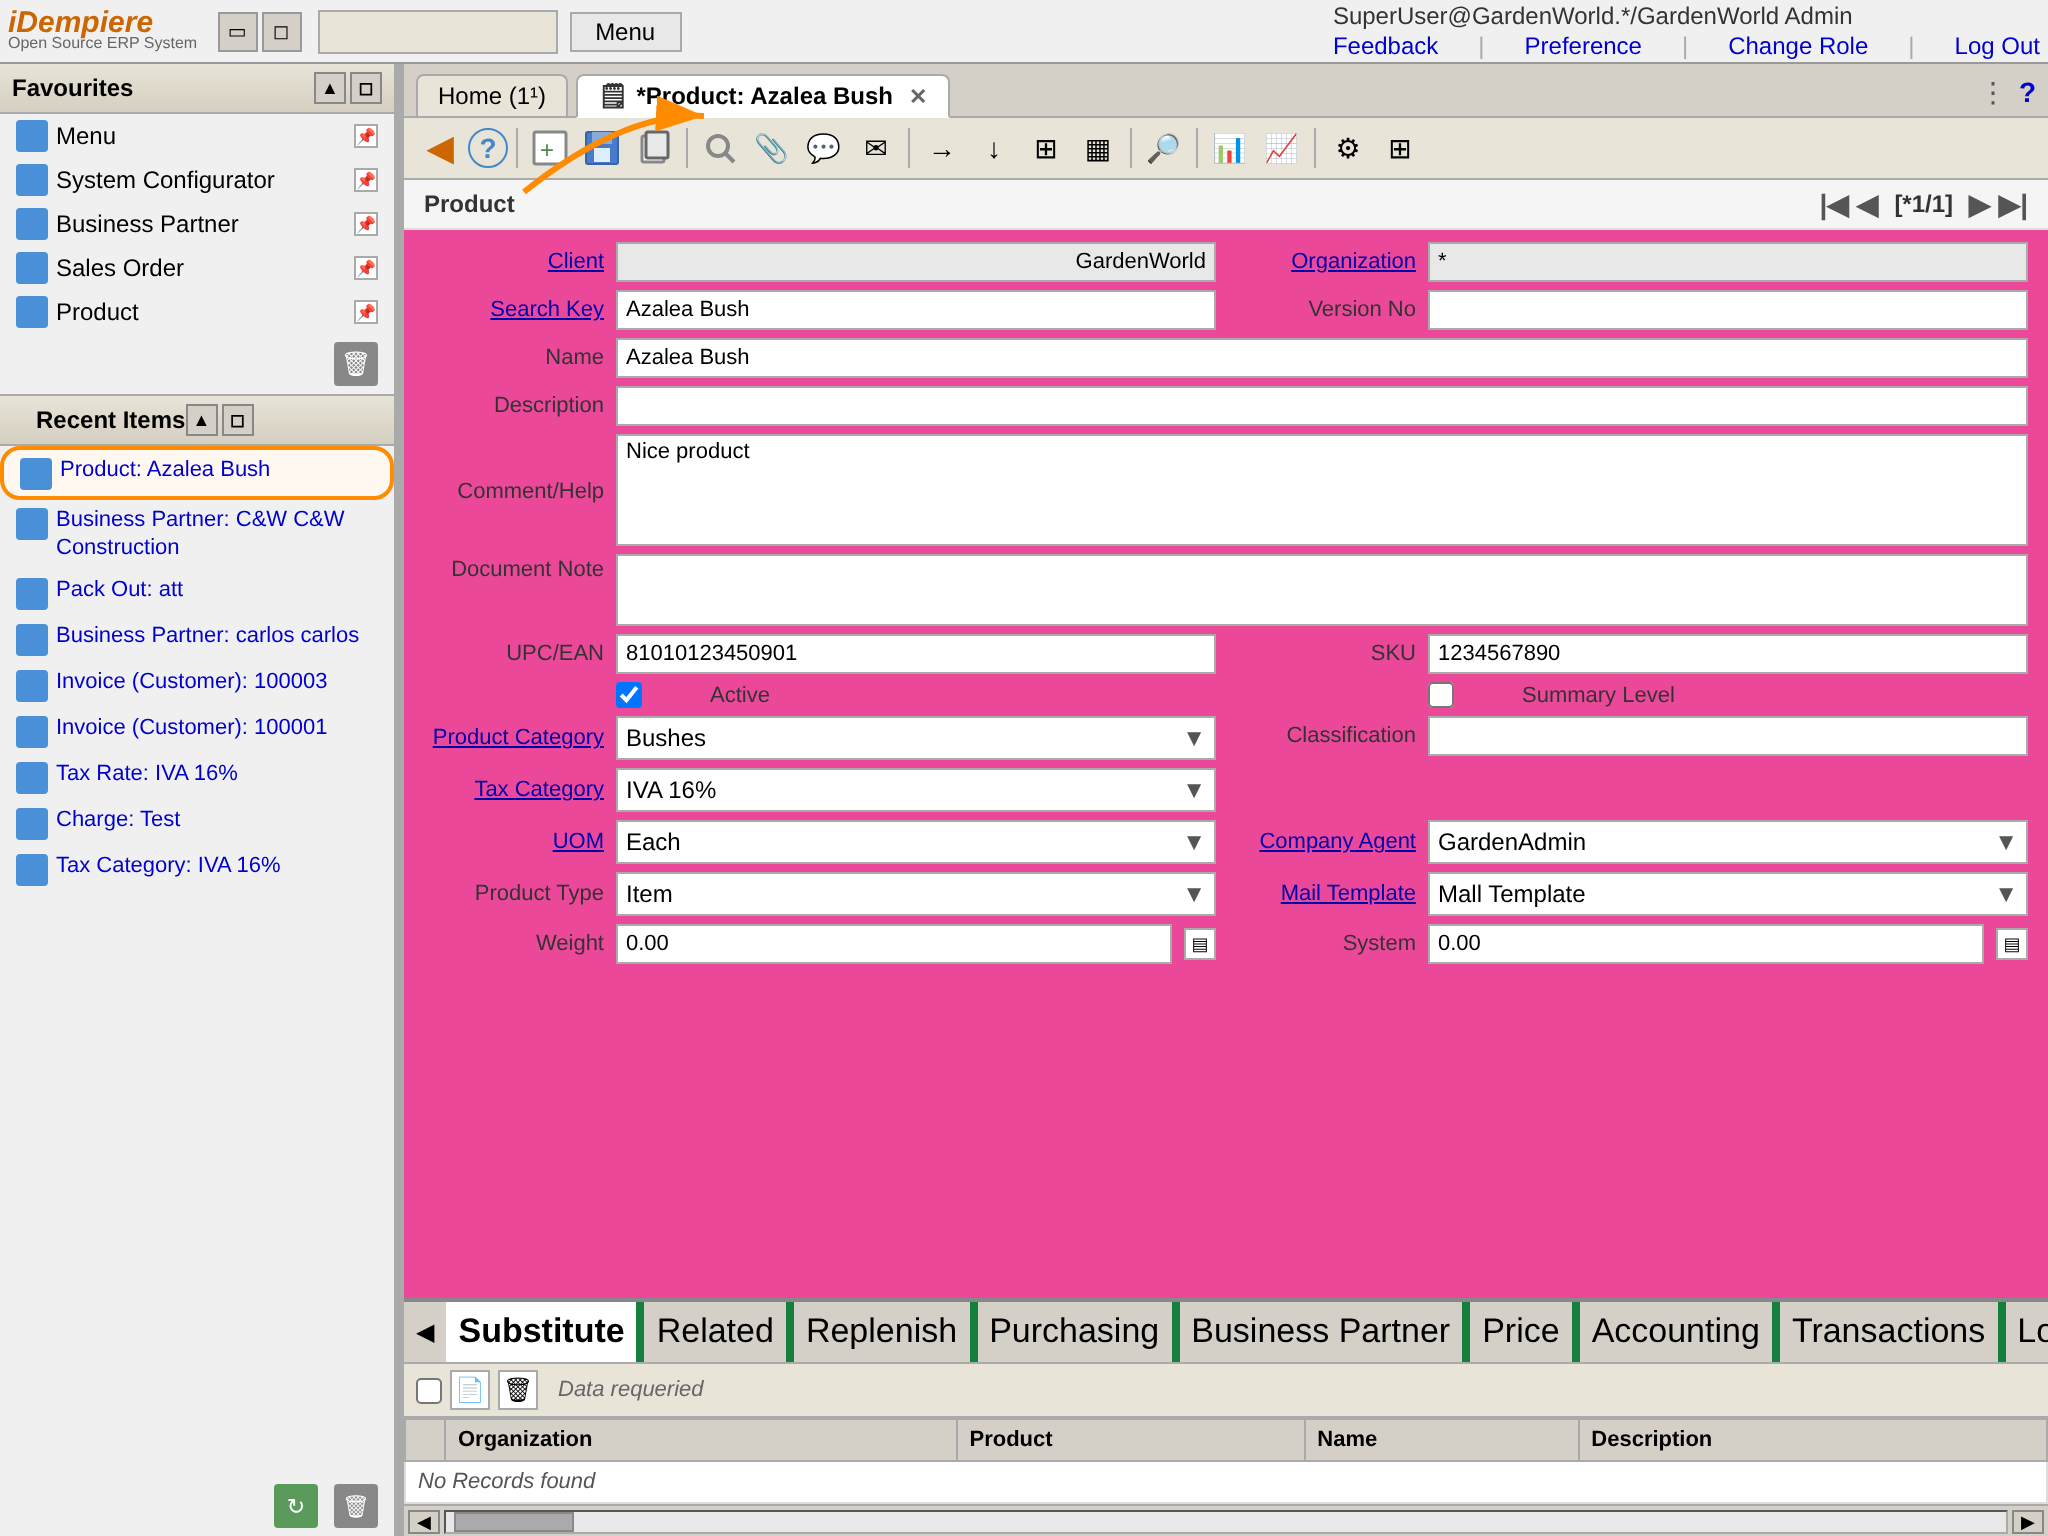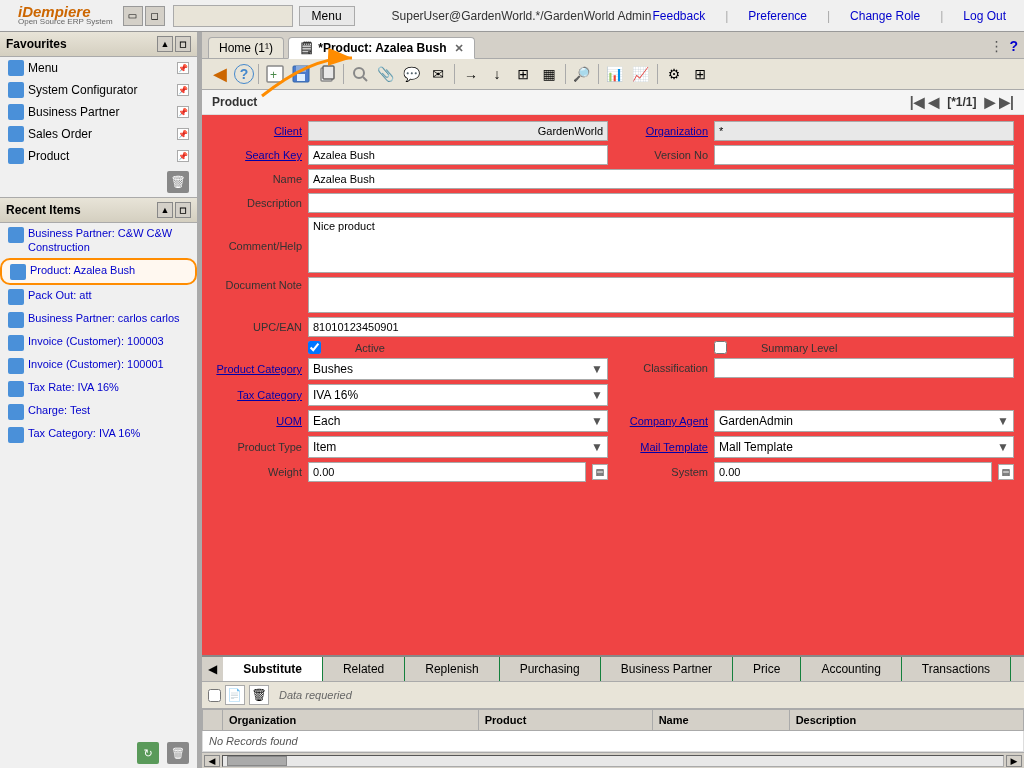--- a/index.html
+++ b/index.html
@@ -5,21 +5,21 @@
     * { box-sizing: border-box; margin: 0; padding: 0; font-family: Arial, sans-serif; font-size: 12px; }
     body { background: #d4d0c8; overflow: hidden; width: 1024px; height: 768px; }
 
     
     #topbar {
       background: #f0f0f0;
       border-bottom: 1px solid #999;
       display: flex;
       align-items: center;
       height: 32px;
-      padding: 0 18px;
+      padding: 0 4px;
     }
     #topbar-logo { font-size: 13px; font-weight: bold; color: #cc6600; margin-right: 10px; line-height: 1.1; }
     #topbar-logo span { font-size: 9px; display: block; color: #666; font-weight: normal; }
     #topbar-icons { display: flex; gap: 2px; margin-right: 8px; }
     .topbar-icon-btn { width: 20px; height: 20px; background: #d4d0c8; border: 1px solid #999; display: flex; align-items: center; justify-content: center; cursor: pointer; font-size: 10px; }
     #menu-btn { background: #e8e8e8; border: 1px solid #aaa; padding: 2px 12px; cursor: pointer; font-size: 12px; margin-right: auto; }
 
     
     #main-layout { display: flex; height: calc(768px - 32px); }
 
@@ -44,24 +44,24 @@
     .sidebar-item-pin { width: 12px; height: 12px; border: 1px solid #aaa; background: #fff; display: flex; align-items: center; justify-content: center; font-size: 8px; margin-left: auto; }
     #sidebar-recycle { display: flex; justify-content: flex-end; padding: 4px 8px; }
     .recycle-btn { width: 22px; height: 22px; background: #5a9a5a; border-radius: 2px; display: flex; align-items: center; justify-content: center; color: white; font-size: 12px; cursor: pointer; }
     .recycle-btn.gray { background: #888; }
 
     
     #recent-section { flex: 1; overflow: hidden; display: flex; flex-direction: column; }
     #recent-header {
       background: linear-gradient(to bottom, #e8e4d8, #d4cfc0);
       border-bottom: 1px solid #aaa;
-      padding: 4px 6px;
+      padding: 4px 18px;
       display: flex;
       align-items: center;
-      justify-content: space-between;
+      justify-content: flex-start;
       font-weight: bold;
       font-size: 12px;
       flex-shrink: 0;
     }
     #recent-list { overflow-y: auto; flex: 1; }
     .recent-item { display: flex; align-items: flex-start; padding: 3px 8px; cursor: pointer; gap: 4px; }
     .recent-item.highlighted { border: 2px solid #ff8c00; border-radius: 10px; background: #fff8f0; }
     .recent-item-icon { width: 16px; height: 16px; background: #4a90d9; border-radius: 2px; flex-shrink: 0; margin-top: 1px; }
     .recent-item-label { color: #0000cc; font-size: 11px; line-height: 1.3; }
     #recent-footer { display: flex; justify-content: flex-end; padding: 4px 8px; gap: 4px; }
@@ -77,38 +77,38 @@
 
     
     #toolbar { background: #e8e4d8; border-bottom: 1px solid #aaa; padding: 3px 6px; display: flex; align-items: center; gap: 2px; flex-wrap: wrap; }
     .toolbar-btn { width: 24px; height: 24px; display: flex; align-items: center; justify-content: center; cursor: pointer; border: 1px solid transparent; border-radius: 2px; font-size: 14px; }
     .toolbar-sep { width: 1px; height: 20px; background: #aaa; margin: 0 2px; }
     #form-title-bar { padding: 4px 10px; font-weight: bold; font-size: 14px; color: #333; background: #f5f5f5; border-bottom: 1px solid #ddd; display: flex; align-items: center; justify-content: space-between; }
     #nav-controls { font-size: 11px; color: #333; display: flex; align-items: center; gap: 4px; }
     .nav-btn { cursor: pointer; color: #555; font-size: 14px; }
 
     
-    #form-area { flex: 1; overflow-y: auto; background: #ef4444; padding: 6px 10px; }
+    #form-area { flex: 1; overflow-y: auto; background: #ec4899; padding: 6px 10px; }
     .form-row { display: flex; align-items: flex-start; margin-bottom: 4px; gap: 10px; }
     .form-col { flex: 1; display: flex; align-items: center; gap: 6px; }
     .form-label { text-align: right; min-width: 90px; color: #0000aa; font-size: 11px; cursor: pointer; text-decoration: underline; flex-shrink: 0; }
     .form-label.noul { text-decoration: none; color: #333; }
     .form-input { flex: 1; height: 20px; border: 1px solid #aaa; background: #fff; padding: 0 4px; font-size: 11px; }
     .form-input.gray { background: #e8e8e8; }
     .form-select { flex: 1; height: 20px; border: 1px solid #aaa; background: #fff; font-size: 11px; display: flex; align-items: center; justify-content: space-between; padding: 0 4px; cursor: pointer; }
     .form-select-arrow { color: #555; }
     .form-textarea { width: 100%; border: 1px solid #aaa; background: #fff; font-size: 11px; padding: 2px 4px; resize: none; }
     .form-checkbox { margin-right: 4px; }
     .form-checkbox-label { font-size: 11px; color: #333; margin-left: 24px; }
 
     
     #bottom-section { border-top: 2px solid #888; background: #f0f0f0; display: flex; flex-direction: column; }
     #bottom-tab-bar { display: flex; align-items: center; background: #d4d0c8; border-bottom: 1px solid #aaa; overflow: hidden; }
     .bottom-tab-prev { padding: 4px 6px; cursor: pointer; font-size: 12px; }
-    .bottom-tab { padding: 5px 20px; cursor: pointer; font-size: 12px; border-right: 1px solid #15803d; white-space: nowrap; }
+    .bottom-tab { padding: 5px 6px; cursor: pointer; font-size: 17px; border-right: 4px solid #15803d; white-space: nowrap; }
     .bottom-tab.active { background: #fff; font-weight: bold; }
 
     
     #bottom-grid { flex: 1; overflow: hidden; }
     #bottom-grid-toolbar { display: flex; align-items: center; padding: 3px 6px; gap: 4px; background: #e8e4d8; border-bottom: 1px solid #aaa; }
     .grid-toolbar-btn { width: 20px; height: 20px; display: flex; align-items: center; justify-content: center; cursor: pointer; border: 1px solid #aaa; background: #fff; font-size: 12px; }
     .data-requeried { font-size: 11px; color: #666; font-style: italic; }
     #grid-table { width: 100%; border-collapse: collapse; background: #fff; }
     #grid-table th { background: #d4d0c8; border: 1px solid #aaa; padding: 4px 6px; text-align: left; font-size: 11px; font-weight: bold; }
     #grid-table td { border: 1px solid #ddd; padding: 4px 6px; font-size: 11px; }
@@ -133,21 +133,21 @@
   <div id="topbar-logo">
     <span style="font-size:15px; color:#cc6600; font-style:italic; font-weight:bold;">iDempiere</span>
     <span style="font-size:8px; color:#666; display:block; margin-top:-2px;">Open Source ERP System</span>
   </div>
   <div id="topbar-icons">
     <div class="topbar-icon-btn">▭</div>
     <div class="topbar-icon-btn">◻</div>
   </div>
   <div style="width:120px; background:#e8e4d8; border:1px solid #aaa; height:22px; display:flex; align-items:center; padding:0 6px; margin-right:6px; font-size:11px;"></div>
   <button id="menu-btn">Menu</button>
-  <div style="margin-left:auto; display:flex; align-items:center; font-size:11px; gap:1px;">
+  <div style="margin-left:auto; display:flex; flex-direction:column; align-items:flex-start; font-size:11px; gap:1px;">
     <span style="color:#333;">SuperUser@GardenWorld.*/GardenWorld Admin</span>
     <div style="display:flex; gap:20px;">
       <a href="#" style="color:#0000cc; text-decoration:none;">Feedback</a>
       <span style="color:#aaa;">|</span>
       <a href="#" style="color:#0000cc; text-decoration:none;">Preference</a>
       <span style="color:#aaa;">|</span>
       <a href="#" style="color:#0000cc; text-decoration:none;">Change Role</a>
       <span style="color:#aaa;">|</span>
       <a href="#" style="color:#0000cc; text-decoration:none;">Log Out</a>
     </div>
@@ -198,27 +198,27 @@
 
     <div id="recent-section">
       <div id="recent-header">
         <span>Recent Items</span>
         <div class="sidebar-section-header-btns">
           <div class="sidebar-section-header-btn">▲</div>
           <div class="sidebar-section-header-btn">◻</div>
         </div>
       </div>
       <div id="recent-list">
+        <div class="recent-item highlighted">
+          <div class="recent-item-icon"></div>
+          <span class="recent-item-label">Product: Azalea Bush</span>
+        </div>
         <div class="recent-item">
           <div class="recent-item-icon"></div>
           <span class="recent-item-label">Business Partner: C&amp;W C&amp;W Construction</span>
-        </div>
-        <div class="recent-item highlighted">
-          <div class="recent-item-icon"></div>
-          <span class="recent-item-label">Product: Azalea Bush</span>
         </div>
         <div class="recent-item">
           <div class="recent-item-icon"></div>
           <span class="recent-item-label">Pack Out: att</span>
         </div>
         <div class="recent-item">
           <div class="recent-item-icon"></div>
           <span class="recent-item-label">Business Partner: carlos carlos</span>
         </div>
         <div class="recent-item">
@@ -377,20 +377,24 @@
         <div class="form-col" style="flex:1; align-items:flex-start;">
           <span class="form-label noul" style="padding-top:2px;">Document Note</span>
           <textarea class="form-textarea" rows="2" style="flex: 1 1 0%; height: 36px;"></textarea>
         </div>
       </div>
 
       <div class="form-row">
         <div class="form-col">
           <span class="form-label noul">UPC/EAN</span>
           <input class="form-input" type="text" value="81010123450901" style="flex: 1 1 0%;">
+        </div>
+        <div class="form-col">
+          <span class="form-label noul">SKU</span>
+          <input class="form-input" type="text" value="1234567890" style="flex: 1 1 0%;">
         </div>
       </div>
 
       <div class="form-row">
         <div class="form-col">
           <span class="form-label" style="min-width:90px;"></span>
           <input type="checkbox" class="form-checkbox" checked="" style="">
           <span class="form-checkbox-label">Active</span>
         </div>
         <div class="form-col">

